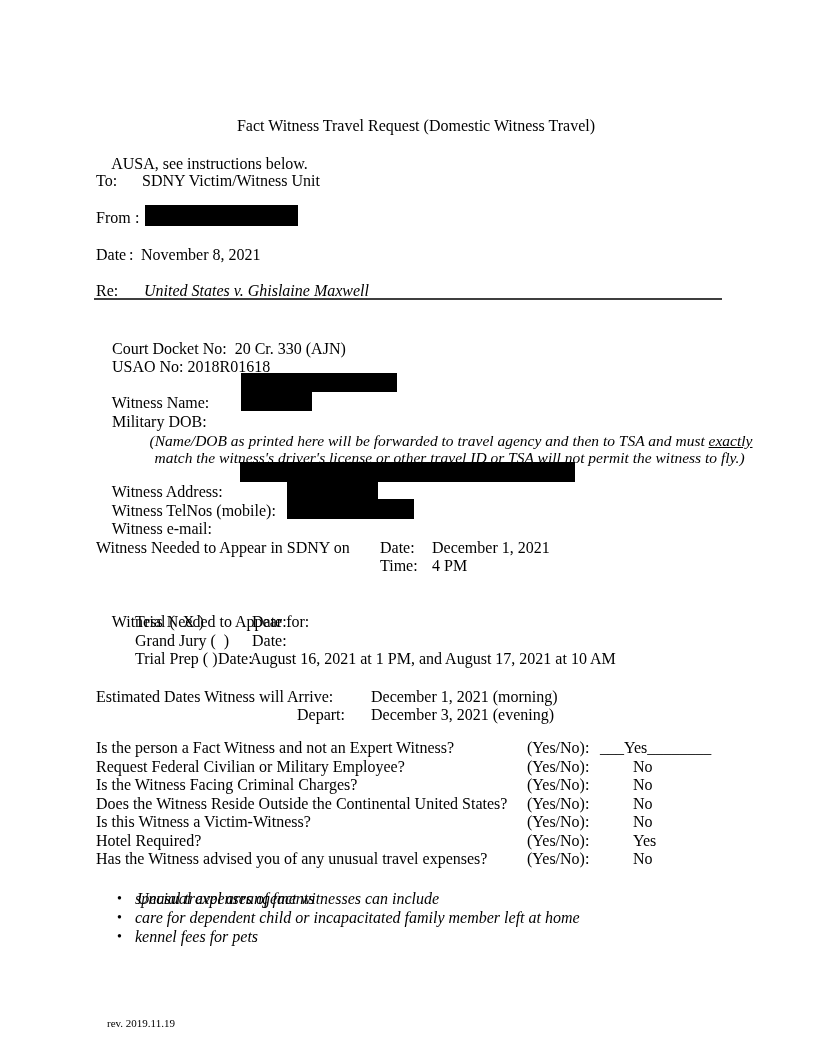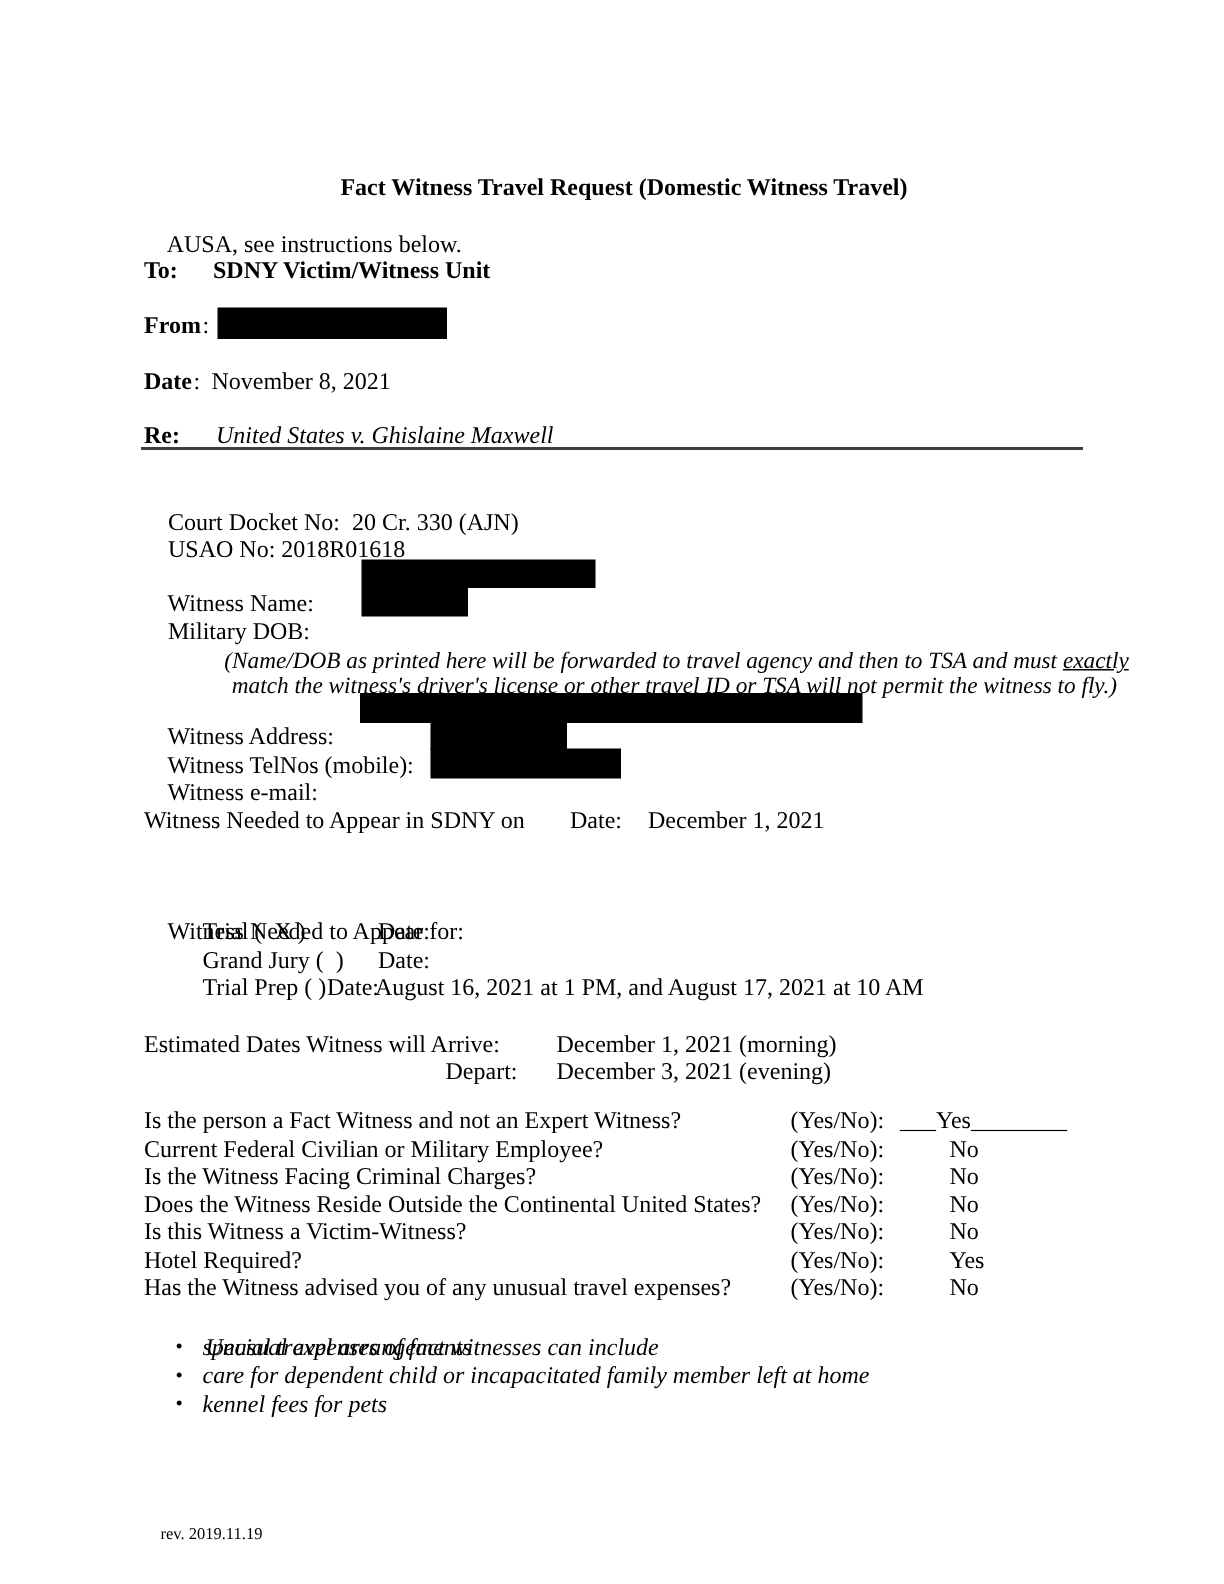--- a/index.html
+++ b/index.html
@@ -15,21 +15,21 @@
     overflow: hidden;
   }
   .ln {
     position: absolute;
     height: 19px;
     line-height: 19px;
     white-space: pre;
   }
   .ln span { white-space: pre; }
   .pos { position: absolute; top: 0; white-space: pre; }
-  .b { font-weight: bold; }
+  .b { font-weight: normal; }
   .i { font-style: italic; }
   .u { text-decoration: underline; }
   .note { font-size: 15.5px; font-style: italic; }
   .redact {
     position: absolute;
     background: #000000;
   }
   .rule {
     position: absolute;
     background: #3f3f3f;
@@ -111,20 +111,24 @@
   <div class="ln" style="top:500px; left:96px;">
     <span>Witness e-mail:</span>
   </div>
   <div class="redact" style="left:287px; top:499px; width:127px; height:20px;"></div>
 
   <div class="ln" style="top:538px; left:0; width:779px;">
     <span class="pos" style="left:96px;">Witness Needed to Appear in SDNY on</span>
     <span class="pos" style="left:380px;">Date:</span>
     <span class="pos" style="left:432px;">December 1, 2021</span>
   </div>
+  <div class="ln" style="top:556px; left:0; width:816px;">
+    <span class="pos" style="left:380px;">Time:</span>
+    <span class="pos" style="left:432px;">4 PM</span>
+  </div>
 
   <div class="ln" style="top:593px; left:96px;">
     <span>Witness Needed to Appear for:</span>
   </div>
   <div class="ln" style="top:612px; left:0; width:816px;">
     <span class="pos" style="left:135px;">Trial (  X )</span>
     <span class="pos" style="left:252px;">Date:</span>
   </div>
   <div class="ln" style="top:631px; left:0; width:816px;">
     <span class="pos" style="left:135px;">Grand Jury (  )</span>
@@ -144,21 +148,21 @@
     <span class="pos" style="left:297px;">Depart:</span>
     <span class="pos" style="left:371px;">December 3, 2021 (evening)</span>
   </div>
 
   <div class="ln" style="top:738px; left:0; width:816px;">
     <span class="pos" style="left:96px;">Is the person a Fact Witness and not an Expert Witness?</span>
     <span class="pos" style="left:527px;">(Yes/No):</span>
     <span class="pos" style="left:600px;">___Yes________</span>
   </div>
   <div class="ln" style="top:757px; left:0; width:816px;">
-    <span class="pos" style="left:96px;">Current Federal Civilian or Military Employee?</span>
+    <span class="pos" style="left:96px;">Request Federal Civilian or Military Employee?</span>
     <span class="pos" style="left:527px;">(Yes/No):</span>
     <span class="pos" style="left:633px;">No</span>
   </div>
   <div class="ln" style="top:775px; left:0; width:816px;">
     <span class="pos" style="left:96px;">Is the Witness Facing Criminal Charges?</span>
     <span class="pos" style="left:527px;">(Yes/No):</span>
     <span class="pos" style="left:633px;">No</span>
   </div>
   <div class="ln" style="top:794px; left:0; width:816px;">
     <span class="pos" style="left:96px;">Does the Witness Reside Outside the Continental United States?</span>

